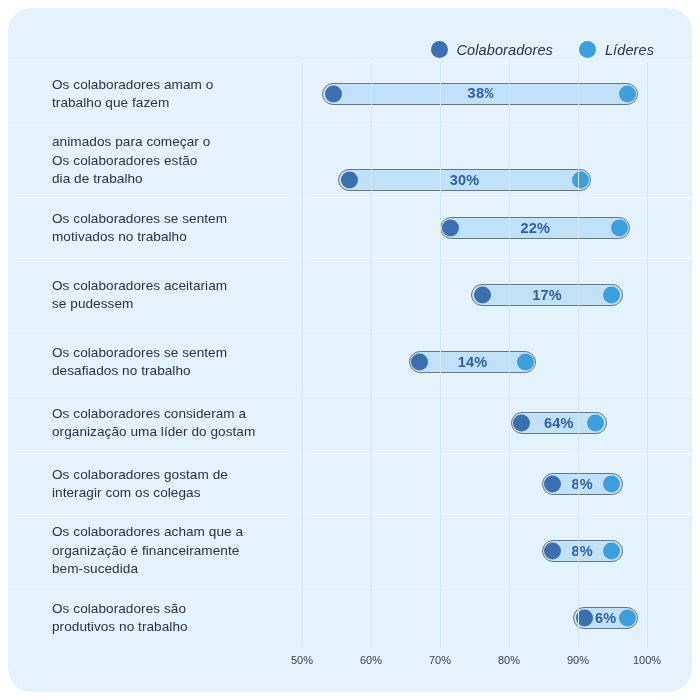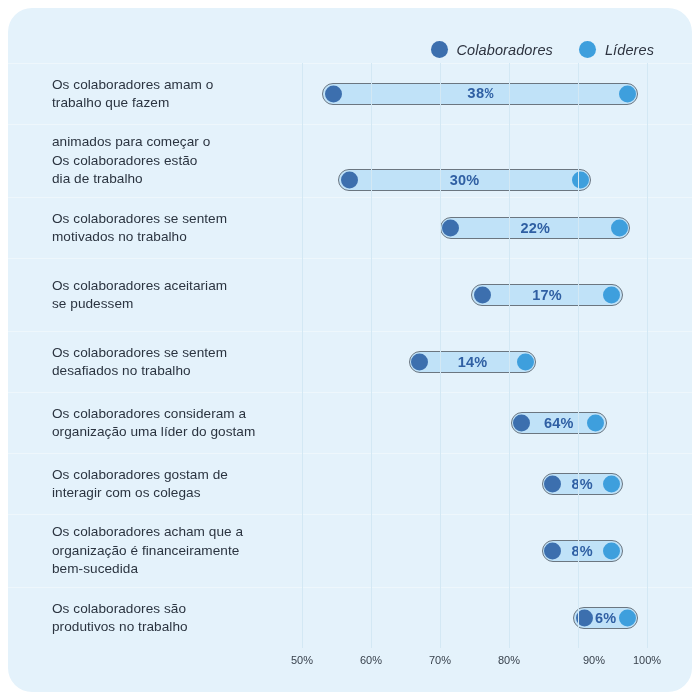--- a/index.html
+++ b/index.html
@@ -320,18 +320,18 @@
         <div class="gridline" style="left: calc(40% - 16.8px);"></div>
         <div class="gridline" style="left: calc(60% - 26.2px);"></div>
         <div class="gridline" style="left: calc(80% - 35.6px);"></div>
         <div class="gridline" style="left: calc(100% - 45px);"></div>
       </div>
     <div class="axis" id="axis" style="bottom: auto; top: 585px;">
         <div class="tick" style="left: calc(0% + 2px);">50%</div>
         <div class="tick" style="left: calc(20% - 7.4px);">60%</div>
         <div class="tick" style="left: calc(40% - 16.8px);">70%</div>
         <div class="tick" style="left: calc(60% - 26.2px);">80%</div>
-        <div class="tick" style="left: calc(80% - 35.6px); margin-left: 16px;">90%</div>
+        <div class="tick" style="left: calc(80% - 35.6px);">90%</div>
         <div class="tick" style="left: calc(100% - 45px);">100%</div>
       </div>
   </div>
 
 </div>
 
 </body></html>

